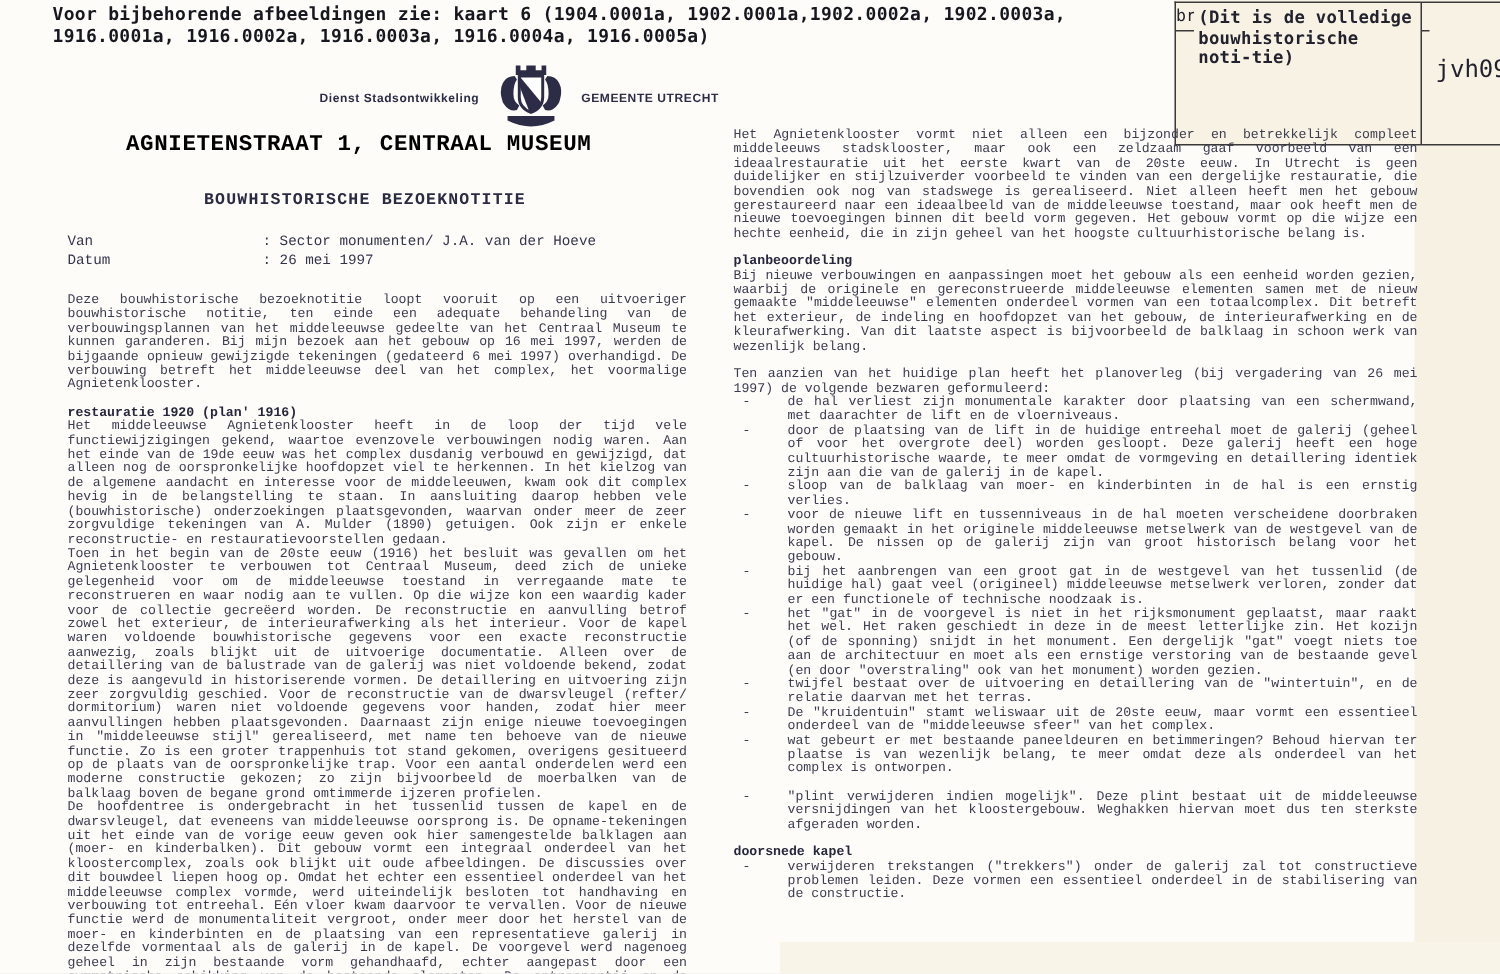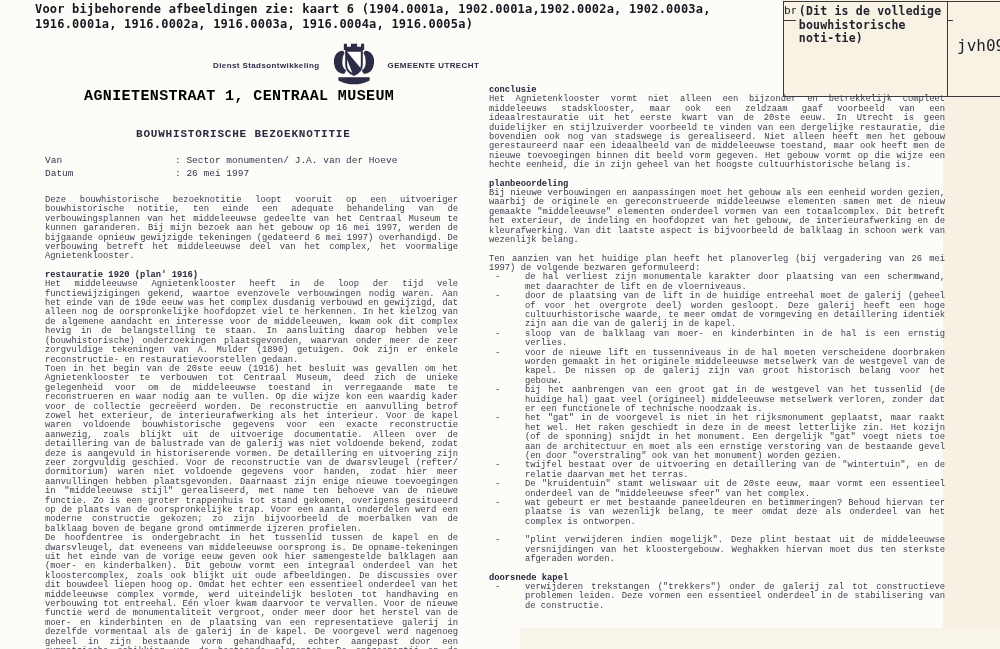--- a/index.html
+++ b/index.html
@@ -139,21 +139,20 @@
   <div class="col col-left">
     <p>Deze bouwhistorische bezoeknotitie loopt vooruit op een uitvoeriger bouwhistorische notitie, ten einde een adequate behandeling van de verbouwingsplannen van het middeleeuwse gedeelte van het Centraal Museum te kunnen garanderen. Bij mijn bezoek aan het gebouw op 16 mei 1997, werden de bijgaande opnieuw gewijzigde tekeningen (gedateerd 6 mei 1997) overhandigd. De verbouwing betreft het middeleeuwse deel van het complex, het voormalige Agnietenklooster.</p>
     <div class="sec-gap"></div>
     <p class="sec-head">restauratie 1920 (plan' 1916)</p>
     <p>Het middeleeuwse Agnietenklooster heeft in de loop der tijd vele functiewijzigingen gekend, waartoe evenzovele verbouwingen nodig waren. Aan het einde van de 19de eeuw was het complex dusdanig verbouwd en gewijzigd, dat alleen nog de oorspronkelijke hoofdopzet viel te herkennen. In het kielzog van de algemene aandacht en interesse voor de middeleeuwen, kwam ook dit complex hevig in de belangstelling te staan. In aansluiting daarop hebben vele (bouwhistorische) onderzoekingen plaatsgevonden, waarvan onder meer de zeer zorgvuldige tekeningen van A. Mulder (1890) getuigen. Ook zijn er enkele reconstructie- en restauratievoorstellen gedaan.</p>
     <p>Toen in het begin van de 20ste eeuw (1916) het besluit was gevallen om het Agnietenklooster te verbouwen tot Centraal Museum, deed zich de unieke gelegenheid voor om de middeleeuwse toestand in verregaande mate te reconstrueren en waar nodig aan te vullen. Op die wijze kon een waardig kader voor de collectie gecreëerd worden. De reconstructie en aanvulling betrof zowel het exterieur, de interieurafwerking als het interieur. Voor de kapel waren voldoende bouwhistorische gegevens voor een exacte reconstructie aanwezig, zoals blijkt uit de uitvoerige documentatie. Alleen over de detaillering van de balustrade van de galerij was niet voldoende bekend, zodat deze is aangevuld in historiserende vormen. De detaillering en uitvoering zijn zeer zorgvuldig geschied. Voor de reconstructie van de dwarsvleugel (refter/ dormitorium) waren niet voldoende gegevens voor handen, zodat hier meer aanvullingen hebben plaatsgevonden. Daarnaast zijn enige nieuwe toevoegingen in "middeleeuwse stijl" gerealiseerd, met name ten behoeve van de nieuwe functie. Zo is een groter trappenhuis tot stand gekomen, overigens gesitueerd op de plaats van de oorspronkelijke trap. Voor een aantal onderdelen werd een moderne constructie gekozen; zo zijn bijvoorbeeld de moerbalken van de balklaag boven de begane grond omtimmerde ijzeren profielen.</p>
     <p>De hoofdentree is ondergebracht in het tussenlid tussen de kapel en de dwarsvleugel, dat eveneens van middeleeuwse oorsprong is. De opname-tekeningen uit het einde van de vorige eeuw geven ook hier samengestelde balklagen aan (moer- en kinderbalken). Dit gebouw vormt een integraal onderdeel van het kloostercomplex, zoals ook blijkt uit oude afbeeldingen. De discussies over dit bouwdeel liepen hoog op. Omdat het echter een essentieel onderdeel van het middeleeuwse complex vormde, werd uiteindelijk besloten tot handhaving en verbouwing tot entreehal. Eén vloer kwam daarvoor te vervallen. Voor de nieuwe functie werd de monumentaliteit vergroot, onder meer door het herstel van de moer- en kinderbinten en de plaatsing van een representatieve galerij in dezelfde vormentaal als de galerij in de kapel. De voorgevel werd nagenoeg geheel in zijn bestaande vorm gehandhaafd, echter aangepast door een symmetrische schikking van de bestaande elementen. De entreepartij op de begane grond werd nieuw toegevoegd, in een passende middeleeuwse vormentaal.</p>
   </div>
 
   <div class="col col-right">
-    <p class="sec-head">conclusie</p>
     <p>Het Agnietenklooster vormt niet alleen een bijzonder en betrekkelijk compleet middeleeuws stadsklooster, maar ook een zeldzaam gaaf voorbeeld van een ideaalrestauratie uit het eerste kwart van de 20ste eeuw. In Utrecht is geen duidelijker en stijlzuiverder voorbeeld te vinden van een dergelijke restauratie, die bovendien ook nog van stadswege is gerealiseerd. Niet alleen heeft men het gebouw gerestaureerd naar een ideaalbeeld van de middeleeuwse toestand, maar ook heeft men de nieuwe toevoegingen binnen dit beeld vorm gegeven. Het gebouw vormt op die wijze een hechte eenheid, die in zijn geheel van het hoogste cultuurhistorische belang is.</p>
     <div class="sec-gap"></div>
     <p class="sec-head">planbeoordeling</p>
     <p>Bij nieuwe verbouwingen en aanpassingen moet het gebouw als een eenheid worden gezien, waarbij de originele en gereconstrueerde middeleeuwse elementen samen met de nieuw gemaakte "middeleeuwse" elementen onderdeel vormen van een totaalcomplex. Dit betreft het exterieur, de indeling en hoofdopzet van het gebouw, de interieurafwerking en de kleurafwerking. Van dit laatste aspect is bijvoorbeeld de balklaag in schoon werk van wezenlijk belang.</p>
     <div class="sec-gap"></div>
     <p>Ten aanzien van het huidige plan heeft het planoverleg (bij vergadering van 26 mei 1997) de volgende bezwaren geformuleerd:</p>
     <ul class="dash">
       <li><span class="dash-marker">-</span><span>de hal verliest zijn monumentale karakter door plaatsing van een schermwand, met daarachter de lift en de vloerniveaus.</span></li>
       <li><span class="dash-marker">-</span><span>door de plaatsing van de lift in de huidige entreehal moet de galerij (geheel of voor het overgrote deel) worden gesloopt. Deze galerij heeft een hoge cultuurhistorische waarde, te meer omdat de vormgeving en detaillering identiek zijn aan die van de galerij in de kapel.</span></li>
       <li><span class="dash-marker">-</span><span>sloop van de balklaag van moer- en kinderbinten in de hal is een ernstig verlies.</span></li>

